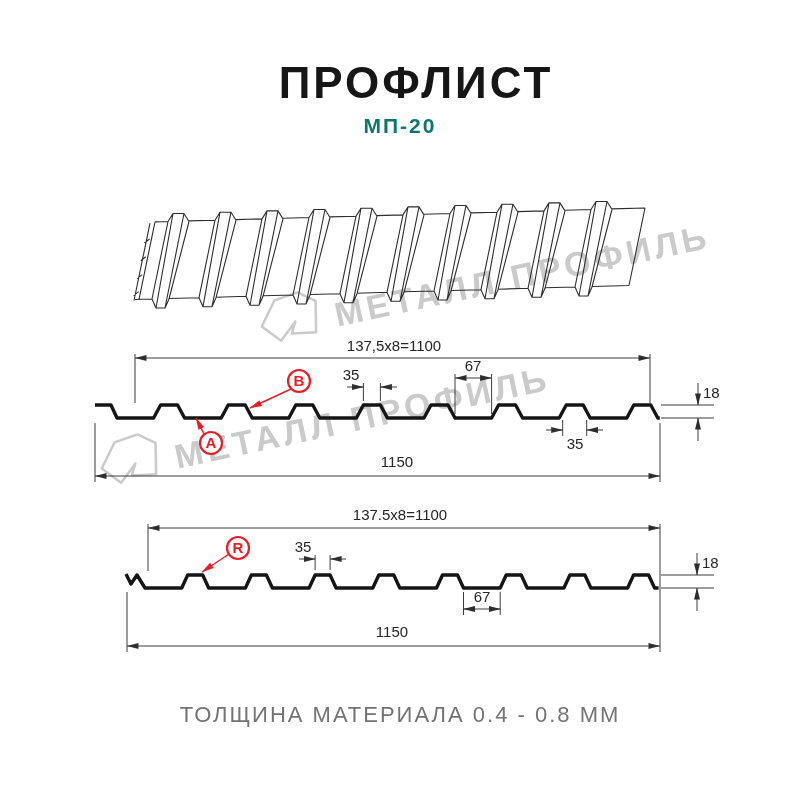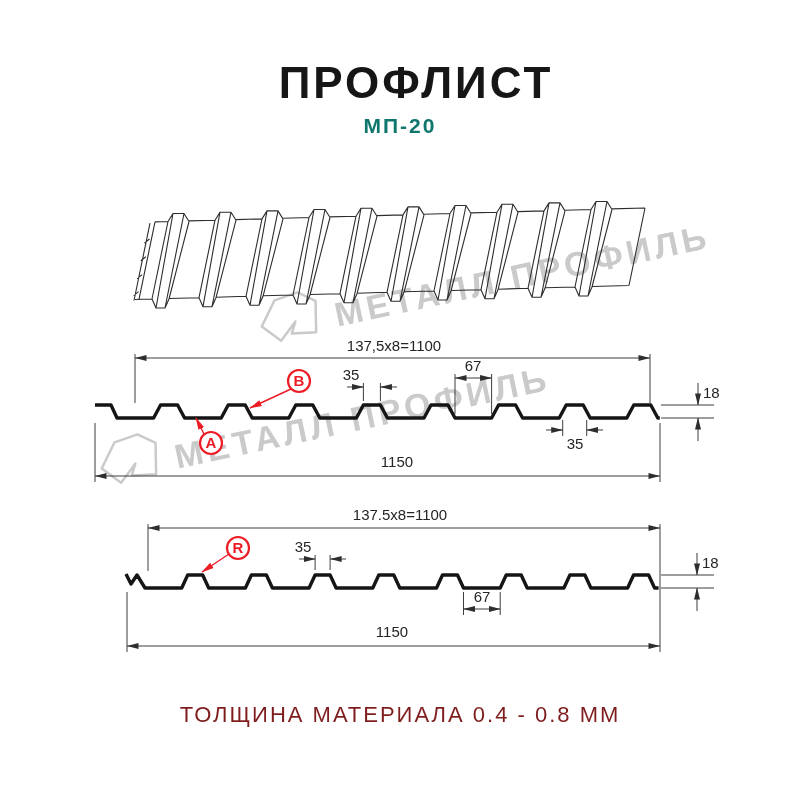--- a/index.html
+++ b/index.html
@@ -2,21 +2,21 @@
 <html><head>
 <meta charset="utf-8">
 <style>
   html,body{margin:0;padding:0;background:#fff;}
   #stage{position:relative;width:800px;height:800px;background:#ffffff;overflow:hidden;
          font-family:"Liberation Sans",sans-serif;}
   #diagram{position:absolute;left:0;top:0;}
   .hdr{position:absolute;left:0;width:800px;text-align:center;}
   #title{top:58px;font-size:44px;font-weight:bold;color:#161616;letter-spacing:3px;padding-left:16px;}
   #subtitle{top:114px;font-size:21px;font-weight:bold;color:#0f766e;letter-spacing:2px;}
-  #footer{top:702px;font-size:22px;color:#7f1d1d;letter-spacing:2px;font-weight:normal;}
+  #footer{top:702px;font-size:22px;color:#737373;letter-spacing:2px;font-weight:normal;}
   
   .dim line,.dim path{stroke:#3d3d3d;stroke-width:1;fill:none;}
   .dim text{fill:#252525;font-size:15px;font-family:"Liberation Sans",sans-serif;}
   .profile{stroke:#151515;stroke-width:3.4;fill:none;stroke-linejoin:round;}
   .red-line{stroke:#ed1c24;stroke-width:1.4;fill:none;}
   .red-circle{stroke:#ed1c24;stroke-width:2.2;fill:#ffffff;}
   .red-letter{fill:#ed1c24;font-size:15px;font-weight:bold;font-family:"Liberation Sans",sans-serif;}
   .sheet{stroke:#2d2d2d;stroke-width:1.1;fill:none;stroke-linejoin:round;}
   .wm-text{fill:#cacaca;font-size:34px;font-weight:bold;letter-spacing:4px;
            font-family:"Liberation Sans",sans-serif;}

